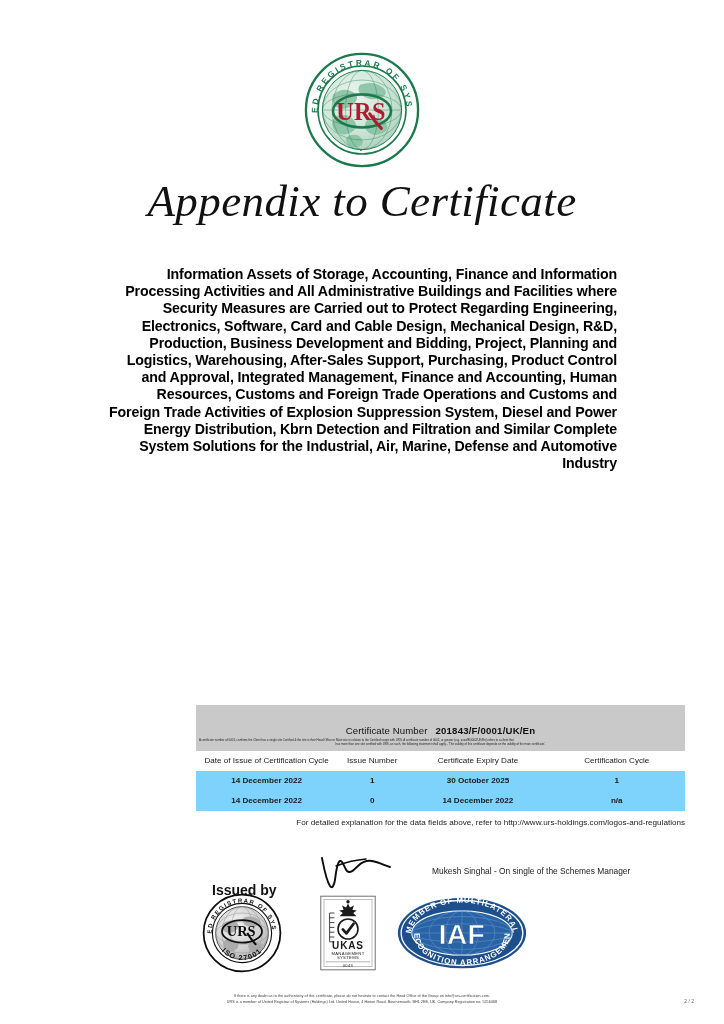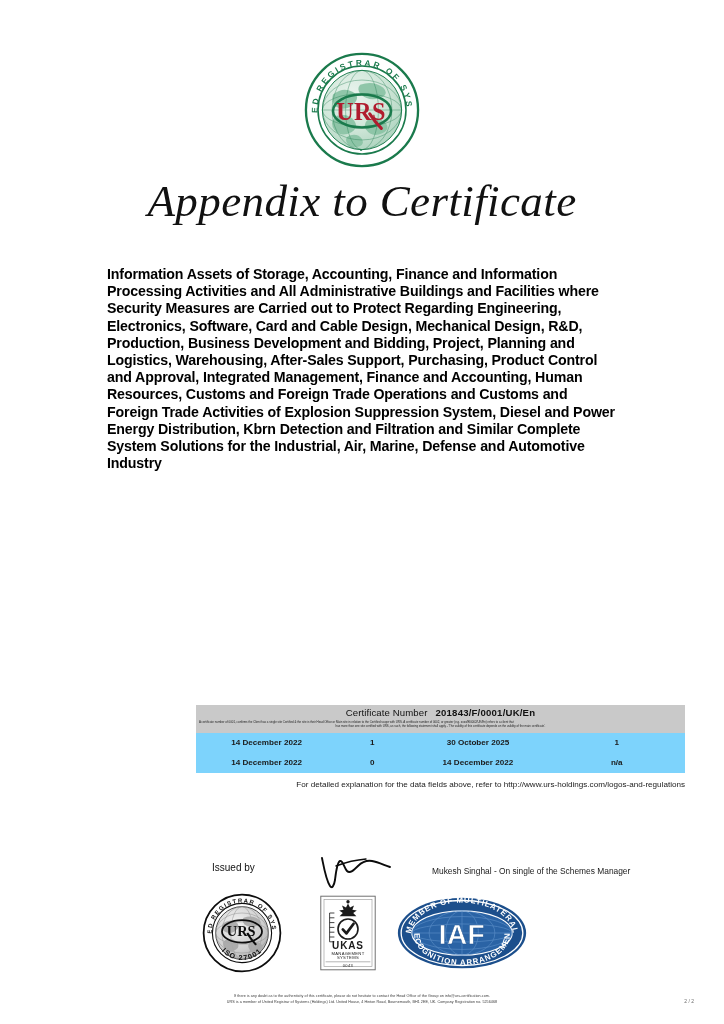--- a/index.html
+++ b/index.html
@@ -50,40 +50,40 @@
     line-height: 1.05;
   }
 
   
   .scope {
     position: absolute;
     left: 50%;
     transform: translateX(-50%);
     top: 266px;
     width: 510px;
-    text-align: left;
+    text-align: right;
     font-family: "Liberation Sans", sans-serif;
     font-weight: bold;
     font-size: 14.2px;
     line-height: 17.2px;
     color: #000000;
     letter-spacing: -0.15px;
   }
 
   
   .data-block {
     position: absolute;
     left: 196px;
     top: 705px;
     width: 489px;
   }
 
   .cert-band {
     background: #c9c9c9;
-    padding: 2px 0 3px 0;
+    padding: 20px 0 3px 0;
   }
   .cert-number-line {
     text-align: center;
     font-size: 9.6px;
     color: #111;
     letter-spacing: 0.1px;
     padding-bottom: 2px;
   }
   .cert-number-line .label {
     font-weight: normal;
@@ -141,23 +141,23 @@
   .sig-row {
     position: absolute;
     left: 196px;
     top: 862px;
     width: 489px;
     height: 32px;
   }
   .issued-by {
     position: absolute;
     left: 16px;
-    top: 0;
-    font-size: 10px;
-    font-weight: normal;
+    top: 20px;
+    font-size: 14px;
+    font-weight: bold;
     color: #111;
   }
   .signature {
     position: absolute;
     left: 118px;
     top: -14px;
     width: 90px;
     height: 44px;
   }
   .signer {
@@ -273,20 +273,26 @@
         <span class="label">Certificate Number</span><span class="value">201843/F/0001/UK/En</span>
       </div>
       <div class="cert-fineprint">
         <span>A certificate number of 0001, confirms the Client has a single site Certified &amp; the site is their Head Office or Main site in relation to the Certified scope with URS. A certificate number of 0002, or greater (e.g. xxxx/B/0002/UK/En) refers to a client that</span>
         <span class="l2">has more than one site certified with URS, as such, the following statement shall apply - 'The validity of this certificate depends on the validity of the main certificate'.</span>
       </div>
     </div>
 
     <table class="cert-table">
       <tbody>
+        <tr class="hdr">
+          <td class="c1">Date of Issue of Certification Cycle</td>
+          <td class="c2">Issue Number</td>
+          <td class="c3">Certificate Expiry Date</td>
+          <td class="c4">Certification Cycle</td>
+        </tr>
         <tr class="val">
           <td class="c1">14 December 2022</td>
           <td class="c2">1</td>
           <td class="c3">30 October 2025</td>
           <td class="c4">1</td>
         </tr>
         <tr class="val">
           <td class="c1">14 December 2022</td>
           <td class="c2">0</td>
           <td class="c3">14 December 2022</td>

